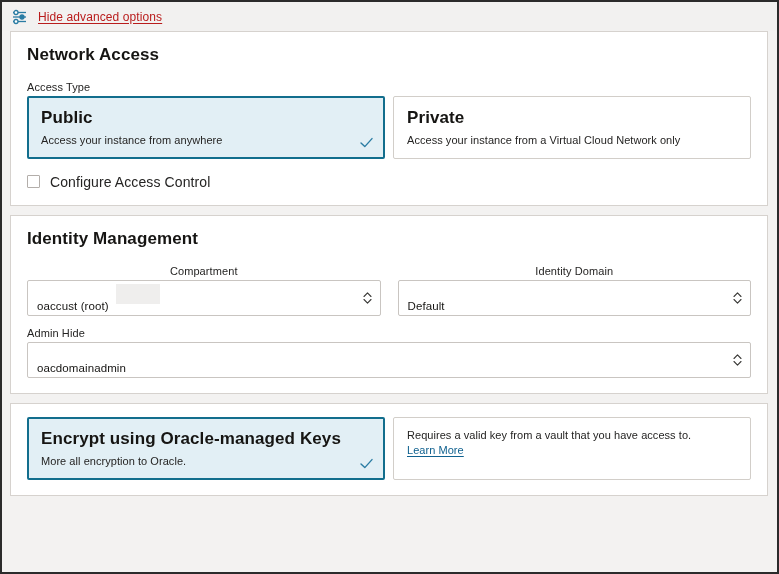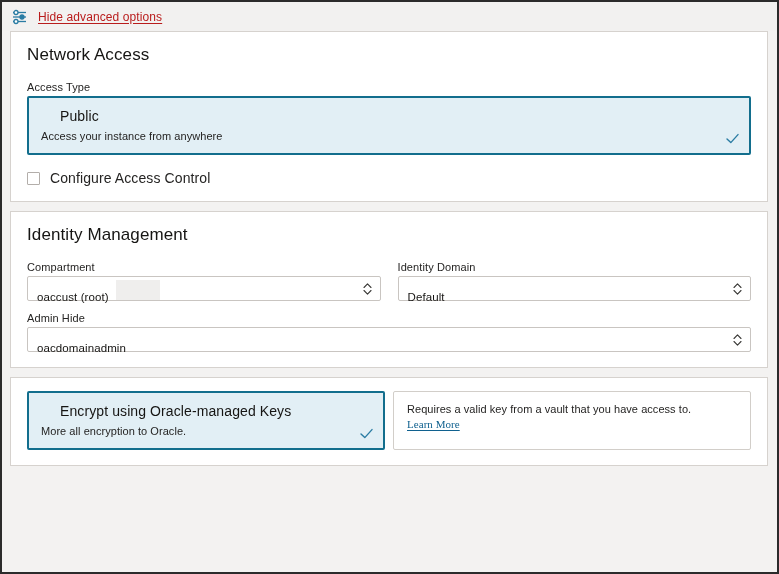--- a/index.html
+++ b/index.html
@@ -61,21 +61,21 @@
   }
   .panel {
     box-sizing: border-box;
     background: #ffffff;
     border: 1px solid #d6d2ce;
     padding: 13px 16px 15px 16px;
     margin-bottom: 9px;
   }
   .panel-title {
     font-size: 17px;
-    font-weight: 400;
+    font-weight: 700;
     color: #161513;
     margin: 0 0 16px 0;
     letter-spacing: 0.1px;
   }
   .field-label {
     font-size: 11px;
     color: #252423;
     margin-bottom: 3px;
     letter-spacing: 0.1px;
   }
@@ -95,27 +95,26 @@
     position: relative;
     cursor: pointer;
     min-height: 59px;
   }
   .opt-card.selected {
     border: 2px solid #126e8d;
     background: #e2eff5;
     padding: 9px 11px 9px 12px;
   }
   .opt-title {
-    font-size: 14px;
-    font-weight: 400;
+    font-size: 17px;
+    font-weight: 700;
     color: #161513;
     line-height: 1.3;
     margin-bottom: 4px;
     letter-spacing: 0.1px;
-    margin-left: 19px;
   }
   .opt-desc {
     font-size: 11px;
     color: #252423;
     line-height: 1.35;
     padding-right: 26px;
     letter-spacing: 0.05px;
   }
   .opt-check {
     position: absolute;
@@ -123,21 +122,20 @@
     bottom: 6px;
     width: 17px;
     height: 17px;
     display: block;
   }
   .inline-link {
     color: #10618f;
     text-decoration: underline;
     text-underline-offset: 2px;
     cursor: pointer;
-    font-family: Liberation Serif, serif;
   }
 
   
   .cb-row {
     display: flex;
     align-items: center;
     margin-top: 15px;
     cursor: pointer;
   }
   .cb-box {
@@ -153,29 +151,30 @@
   .cb-label {
     font-size: 14px;
     color: #252423;
     letter-spacing: 0.1px;
   }
 
   
   .form-grid {
     display: flex;
     gap: 17px;
+    text-align: center;
   }
   .form-col {
     flex: 1 1 0;
     min-width: 0;
   }
   .select-wrap {
     box-sizing: border-box;
     position: relative;
-    height: 25px;
+    height: 36px;
     border: 1px solid #c9c5c1;
     background: #ffffff;
     border-radius: 2px;
     display: flex;
     align-items: center;
     padding: 16px 26px 0 9px;
     cursor: pointer;
   }
   .select-value {
     font-size: 11.5px;
@@ -234,20 +233,24 @@
       <div class="card-row">
 
         <div class="opt-card selected">
           <div class="opt-title">Public</div>
           <div class="opt-desc">Access your instance from anywhere</div>
           <svg class="opt-check" viewBox="0 0 17 17" fill="none">
             <path d="M3 9 L6.8 12.6 L14 4.6" stroke="#2a7ca3" stroke-width="1.4" stroke-linecap="round" stroke-linejoin="round"></path>
           </svg>
         </div>
 
+        <div class="opt-card">
+          <div class="opt-title">Private</div>
+          <div class="opt-desc">Access your instance from a Virtual Cloud Network only</div>
+        </div>
 
       </div>
 
       <div class="cb-row">
         <span class="cb-box"></span>
         <span class="cb-label">Configure Access Control</span>
       </div>
     </div>
 
     <div class="panel">

